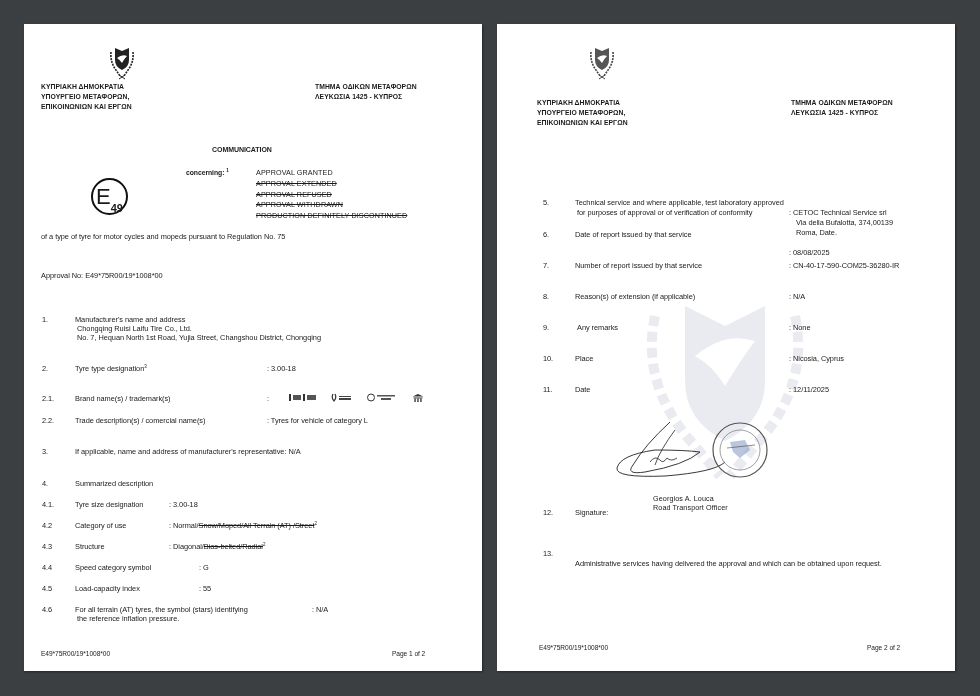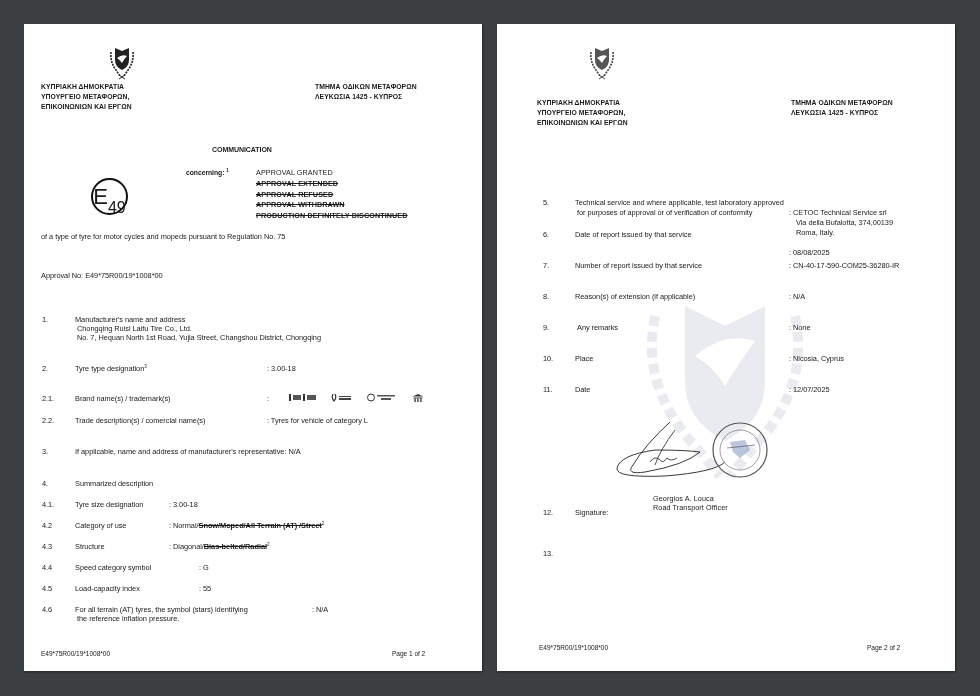--- a/index.html
+++ b/index.html
@@ -4,27 +4,27 @@
 <style>
   * { box-sizing: border-box; margin: 0; padding: 0; }
   html, body { width: 980px; height: 696px; overflow: hidden; }
   body { background: #3b3f42; font-family: "Liberation Sans", sans-serif; color: #1a1a1a; position: relative; }
   .page { position: absolute; top: 24px; width: 458px; height: 647px; background: #fff; box-shadow: 1px 1px 2px rgba(0,0,0,0.4); overflow: hidden; }
   #page1 { left: 24px; }
   #page2 { left: 497px; }
   .t { position: absolute; font-size: 7.4px; line-height: 9.6px; white-space: nowrap; letter-spacing: -0.05px; }
   .hdr { font-size: 6.8px; line-height: 10px; font-weight: bold; letter-spacing: 0.05px; }
   .b { font-weight: bold; }
-  .strike { text-decoration: line-through; font-weight: bold; }
+  .strike { text-decoration: line-through; }
   .sup { font-size: 4.5px; vertical-align: super; line-height: 0; }
   .arial { font-family: "Liberation Sans", sans-serif; font-size: 7.2px; letter-spacing: 0.1px; }
   .crest { position: absolute; }
   .e-mark { position: absolute; left: 67px; top: 154px; width: 37px; height: 37px; border: 2px solid #111; border-radius: 50%; display: flex; align-items: center; justify-content: center; font-family: "Liberation Sans", sans-serif; }
   .e-mark .e { font-size: 22px; line-height: 22px; }
-  .e-mark .n { font-size: 16px; line-height: 12px; margin-top: 22px; font-weight: normal; }
+  .e-mark .n { font-size: 11px; line-height: 12px; margin-top: 22px; font-weight: bold; }
   .brand-logos { position: absolute; left: 265px; top: 369px; display: flex; gap: 14px; align-items: center; }
   .logo { height: 9px; display: inline-block; }
   .watermark { position: absolute; left: 128px; top: 262px; opacity: 0.13; }
   .signature { position: absolute; left: 118px; top: 396px; }
 </style>
 </head>
 <body>
 
 <div class="page" id="page1">
 
@@ -159,21 +159,21 @@
     <path d="M70 70 Q100 45 130 55 Q115 75 100 100 Q88 80 70 70 Z" fill="#fff"></path>
     <path d="M30 30 Q15 100 70 160 L95 190" stroke="#5b6e9c" stroke-width="10" fill="none" stroke-dasharray="10 6"></path>
     <path d="M170 30 Q185 100 130 160 L105 190" stroke="#5b6e9c" stroke-width="10" fill="none" stroke-dasharray="10 6"></path>
   </svg>
 
   <div class="t" style="left:46px;top:174px">5.</div>
   <div class="t" style="left:78px;top:174px">Technical service and where applicable, test laboratory approved</div>
   <div class="t" style="left:80px;top:184px">for purposes of approval or of verification of conformity</div>
   <div class="t" style="left:292px;top:184px">:  CETOC Technical Service srl</div>
   <div class="t" style="left:299px;top:194px">Via della Bufalotta, 374,00139</div>
-  <div class="t" style="left:299px;top:204px">Roma, Italy.</div>
+  <div class="t" style="left:299px;top:204px">Roma, Date.</div>
 
   <div class="t" style="left:46px;top:206px">6.</div>
   <div class="t" style="left:78px;top:206px">Date of report issued by that service</div>
   <div class="t" style="left:292px;top:224px">: 08/08/2025</div>
 
   <div class="t" style="left:46px;top:237px">7.</div>
   <div class="t" style="left:78px;top:237px">Number of report issued by that service</div>
   <div class="t" style="left:292px;top:237px">: CN-40-17-590-COM25-36280-IR</div>
 
   <div class="t" style="left:46px;top:268px">8.</div>
@@ -183,34 +183,35 @@
   <div class="t" style="left:46px;top:299px">9.</div>
   <div class="t" style="left:80px;top:299px">Any remarks</div>
   <div class="t" style="left:292px;top:299px">: None</div>
 
   <div class="t" style="left:46px;top:330px">10.</div>
   <div class="t" style="left:78px;top:330px">Place</div>
   <div class="t" style="left:292px;top:330px">: Nicosia, Cyprus</div>
 
   <div class="t" style="left:46px;top:361px">11.</div>
   <div class="t" style="left:78px;top:361px">Date</div>
-  <div class="t" style="left:292px;top:361px">:  12/07/2025</div>
+  <div class="t" style="left:292px;top:361px">:  12/11/2025</div>
 
   <svg class="signature" width="160" height="60" viewBox="0 0 160 60">
     <path d="M55 2 Q30 25 18 45 Q10 55 30 52 Q70 45 85 32 Q70 30 40 30 Q5 35 2 48 Q0 58 50 56 Q100 52 110 42" stroke="#222" stroke-width="0.9" fill="none"></path>
     <path d="M35 42 Q40 35 45 40 Q48 44 52 38 Q56 42 62 38" stroke="#222" stroke-width="0.8" fill="none"></path>
     <path d="M60 10 Q45 30 40 45" stroke="#222" stroke-width="0.8" fill="none"></path>
     <circle cx="125" cy="30" r="27" stroke="#555" stroke-width="1.2" fill="none"></circle>
     <circle cx="125" cy="30" r="20" stroke="#777" stroke-width="0.7" fill="none"></circle>
     <path d="M115 22 L130 20 L135 30 L125 38 L118 32 Z" fill="#8aa0c8" opacity="0.6"></path>
     <path d="M112 28 L140 25" stroke="#444" stroke-width="0.6"></path>
   </svg>
 
   <div class="t" style="left:46px;top:484px">12.</div>
   <div class="t" style="left:78px;top:484px">Signature:</div>
   <div class="t arial" style="left:156px;top:470px">Georgios A. Louca</div>
   <div class="t arial" style="left:156px;top:479px">Road Transport Officer</div>
 
   <div class="t" style="left:46px;top:525px">13.</div>
+  <div class="t" style="left:78px;top:535px">Administrative services having delivered the approval and which can be obtained upon request.</div>
 
   <div class="t" style="left:42px;top:619px;font-size:6.6px">E49*75R00/19*1008*00</div>
   <div class="t" style="left:370px;top:619px;font-size:6.6px">Page 2 of 2</div>
 </div>
 
 </body></html>

